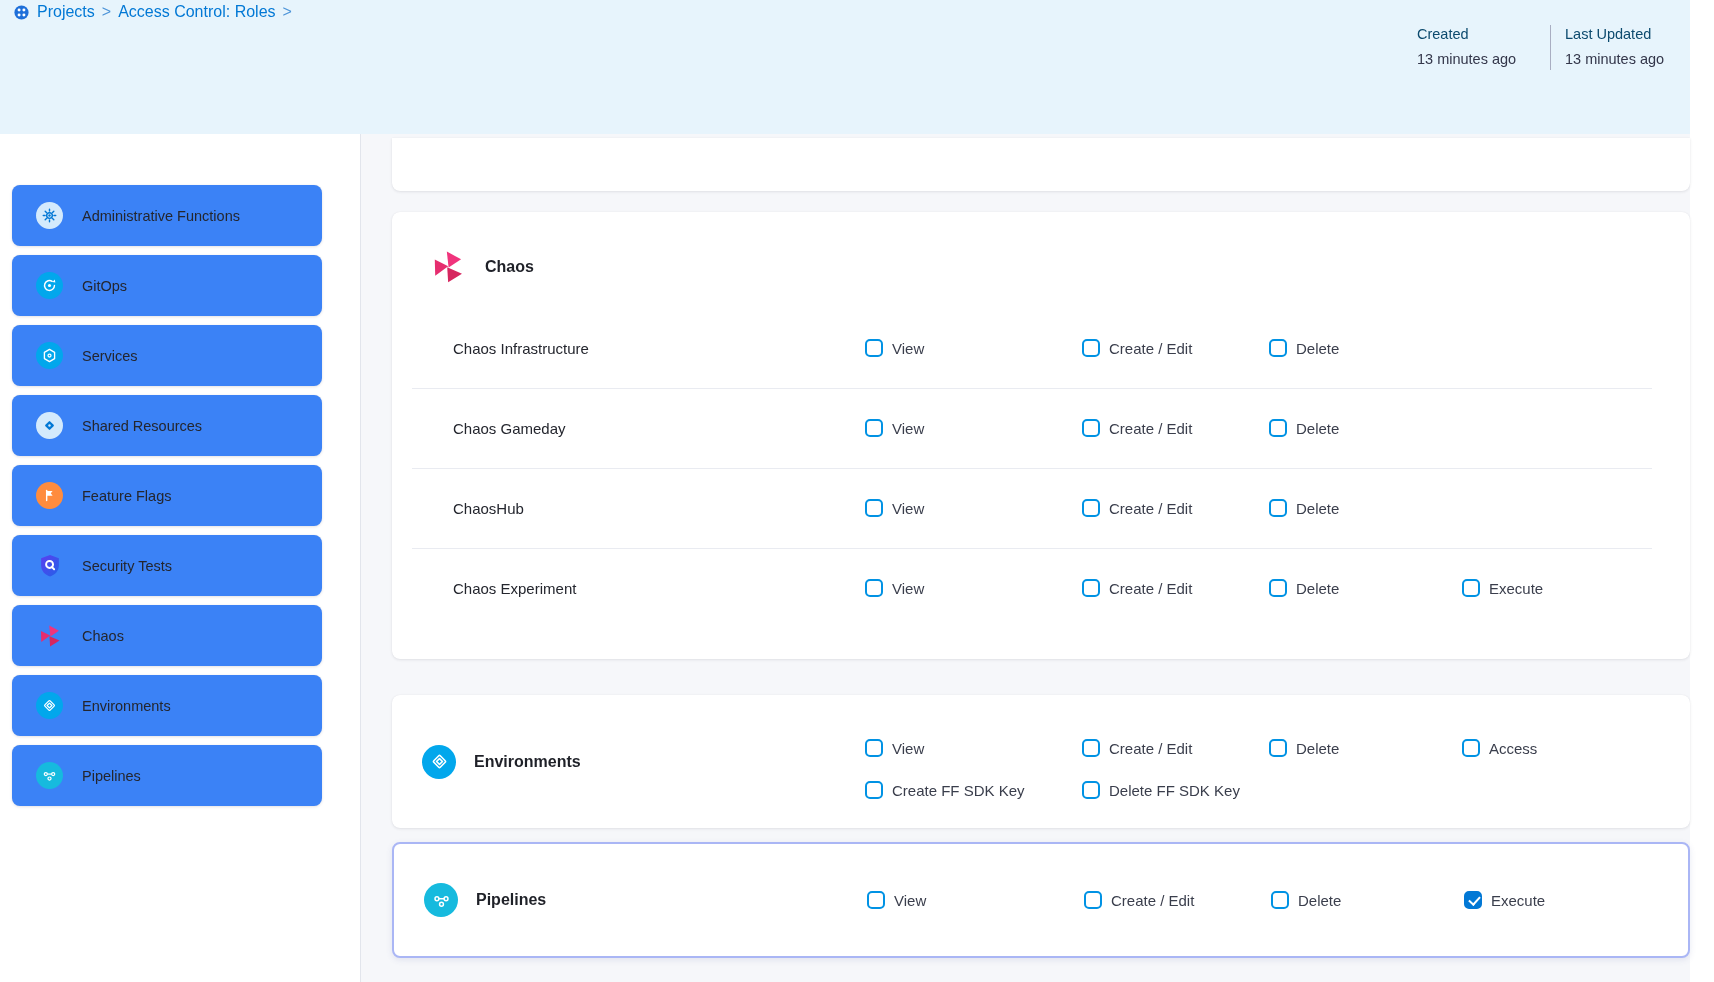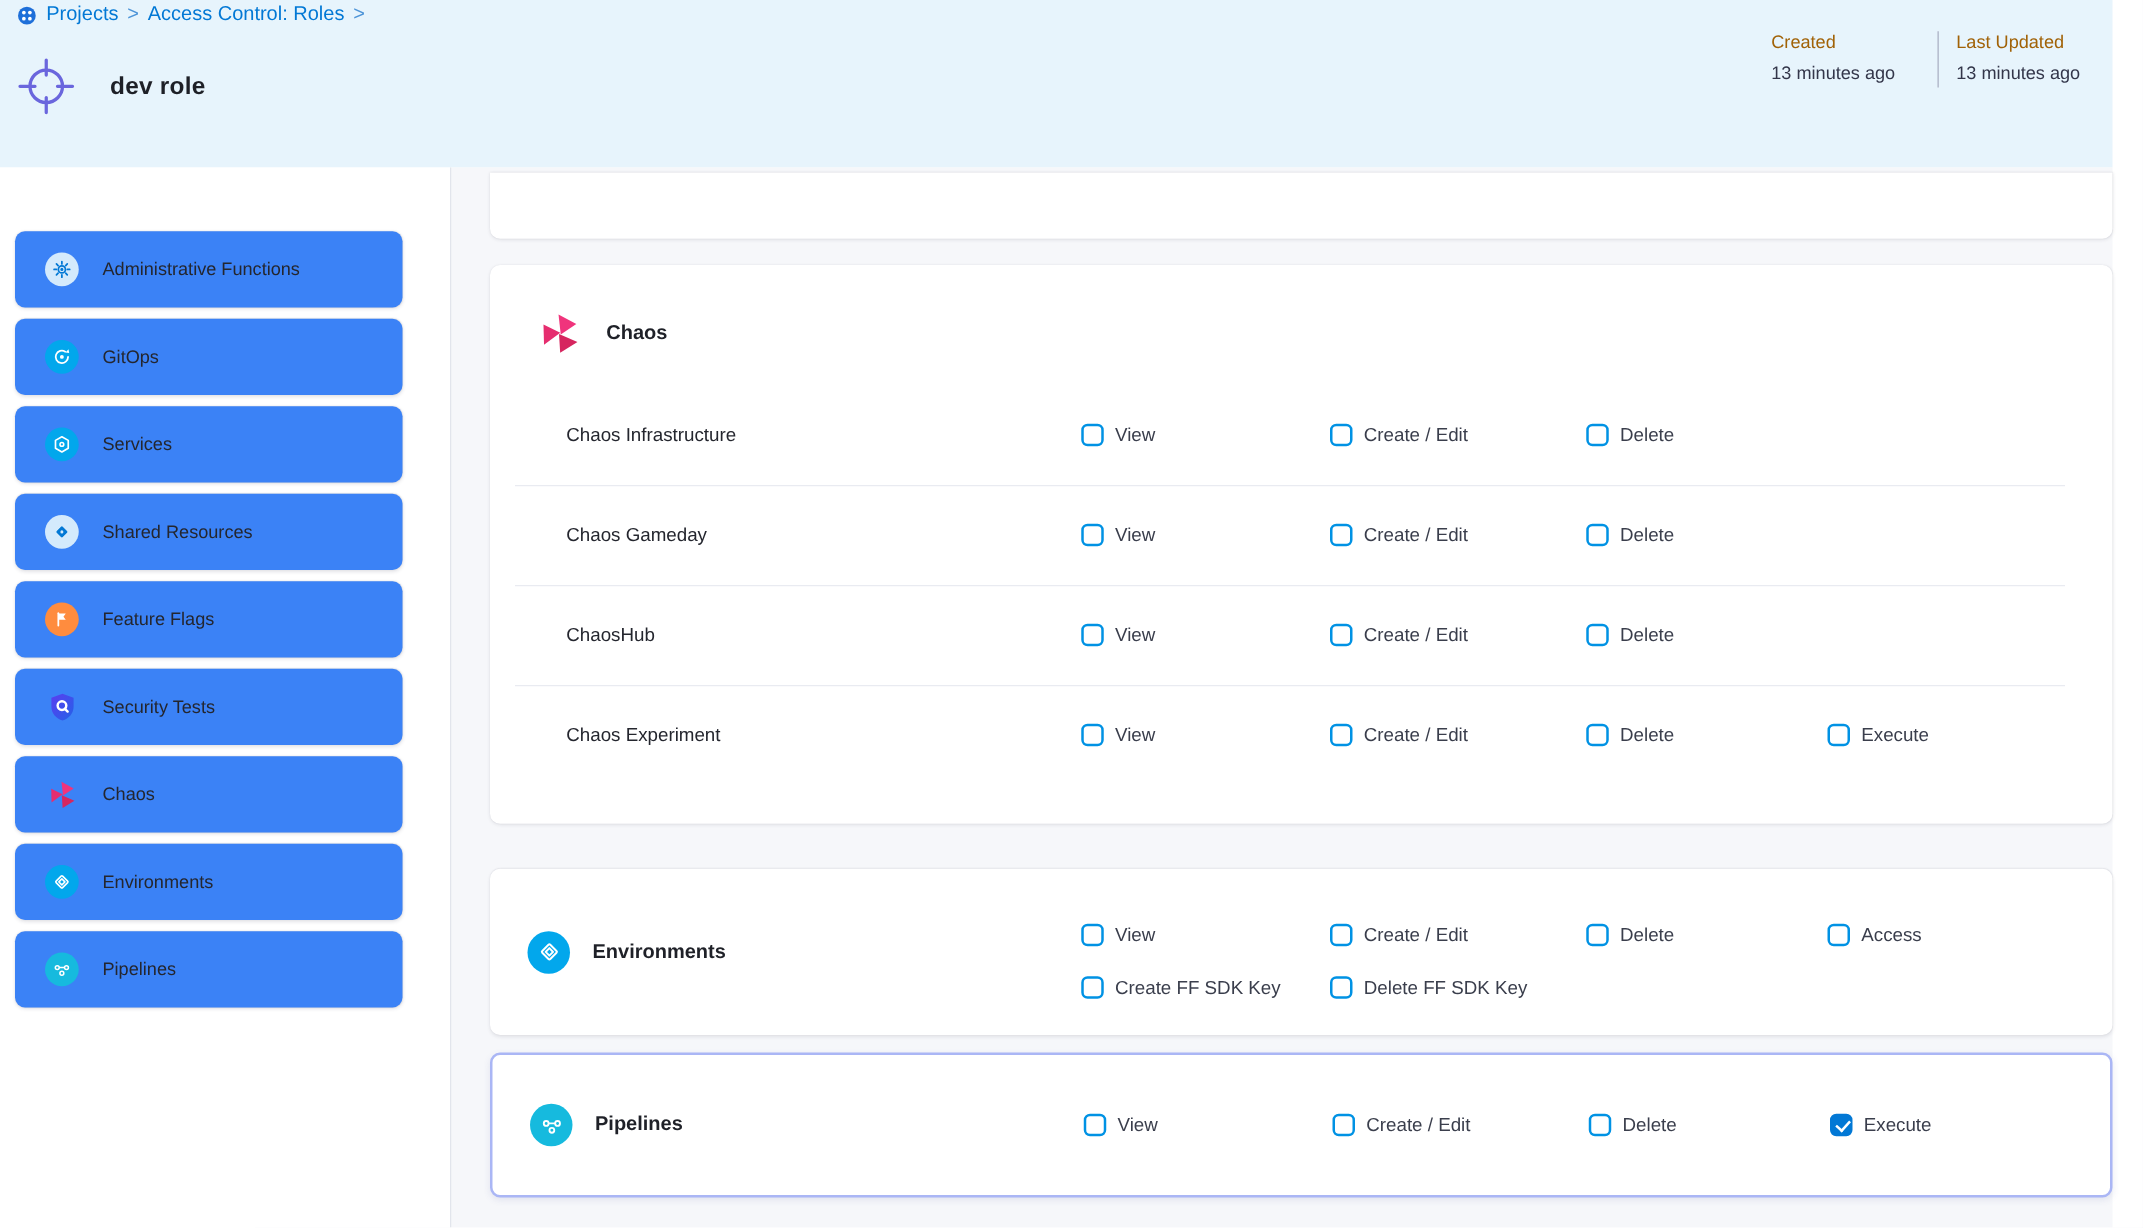--- a/index.html
+++ b/index.html
@@ -14,21 +14,21 @@
   .breadcrumb .crumb { cursor:pointer; }
   .breadcrumb .sep { color:#4d94d8; }
   .harness-icon { width:17px; height:17px; display:block; }
   .title-row { position:absolute; left:12px; top:44px; display:flex; align-items:center; gap:26px; }
   .target-icon { width:50px; height:50px; display:block; }
   .page-title { font-size:19.5px; font-weight:600; color:#1e2027; letter-spacing:.2px; }
 
   .meta-block { position:absolute; top:22px; font-size:14.5px; color:#43465a; line-height:25px; }
   .meta-created { left:1417px; }
   .meta-updated { left:1565px; white-space:nowrap; }
-  .meta-label { color:#a16207; }
+  .meta-label { color:#0c4a6e; }
   .meta-value { color:#33364a; }
   .meta-divider { position:absolute; left:1550px; top:25px; width:1px; height:45px; background:#a9aec2; }
 
   
   .sidebar { position:absolute; left:0; top:134px; width:360px; height:848px; background:#ffffff;
     padding-top:51px; }
   .side-card { width:310px; height:61px; margin:0 0 9px 12px; background:#3b82f6; border-radius:8px;
     box-shadow:0 1px 3px rgba(35,36,62,.12), 0 0 1px rgba(35,36,62,.10);
     display:flex; align-items:center; padding-left:24px; gap:19px; cursor:pointer; }
   .side-label { font-size:14.5px; color:#24262e; }
@@ -63,21 +63,21 @@
 
   .rows-wrap { position:absolute; left:0; right:0; top:96px; }
   .res-row { position:relative; height:80px; }
   .res-row + .res-row::before { content:""; position:absolute; left:20px; right:38px; top:0;
     height:1px; background:#e9ebf1; }
   .res-label { position:absolute; left:61px; top:50%; transform:translateY(-50%);
     font-size:15px; color:#24262e; }
 
   .perm { position:absolute; top:50%; transform:translateY(-50%);
     display:flex; align-items:center; gap:9px; cursor:pointer; }
-  .col0 { left:473px; } .col1 { left:672px; } .col2 { left:877px;justify-content:flex-end; } .col3 { left:1070px; }
+  .col0 { left:473px; } .col1 { left:690px; } .col2 { left:877px;justify-content:flex-end; } .col3 { left:1070px; }
   .r1 { top:53px; } .r2 { top:95px; }
   .perm-label { font-size:15px; color:#3a3e4c; white-space:nowrap; }
   .cb { position:relative; width:18px; height:18px; border:2px solid #0092e4; border-radius:5px;
     background:#fff; flex:none; }
   .cb.checked { background:#0278d5; border-color:#0278d5; }
   .cb.checked::after { content:""; position:absolute; left:5px; top:1px; width:5px; height:9px;
     border-right:2.4px solid #fff; border-bottom:2.4px solid #fff; transform:rotate(42deg); }
 </style>
 </head>
 <body>
@@ -92,29 +92,20 @@
         <circle cx="15.4" cy="8.6" r="2.1" fill="#fff"></circle>
         <circle cx="8.6" cy="15.4" r="2.1" fill="#fff"></circle>
         <circle cx="15.4" cy="15.4" r="2.1" fill="#fff"></circle>
       </svg>
       <span class="crumb">Projects</span>
       <span class="sep">&gt;</span>
       <span class="crumb">Access Control: Roles</span>
       <span class="sep">&gt;</span>
     </div>
 
-    <div class="title-row">
-      <svg class="target-icon" viewBox="0 0 50 50">
-        <g stroke="#6a66dd" stroke-width="2.6" fill="none" stroke-linecap="round">
-          <circle cx="25" cy="25" r="13"></circle>
-          <path d="M25 4v12M25 34v12M4 25h12M34 25h12"></path>
-        </g>
-      </svg>
-      <span class="page-title">dev role</span>
-    </div>
 
     <div class="meta-block meta-created">
       <div class="meta-label">Created</div>
       <div class="meta-value">13 minutes ago</div>
     </div>
     <div class="meta-divider"></div>
     <div class="meta-block meta-updated">
       <div class="meta-label">Last Updated</div>
       <div class="meta-value">13 minutes ago</div>
     </div>

